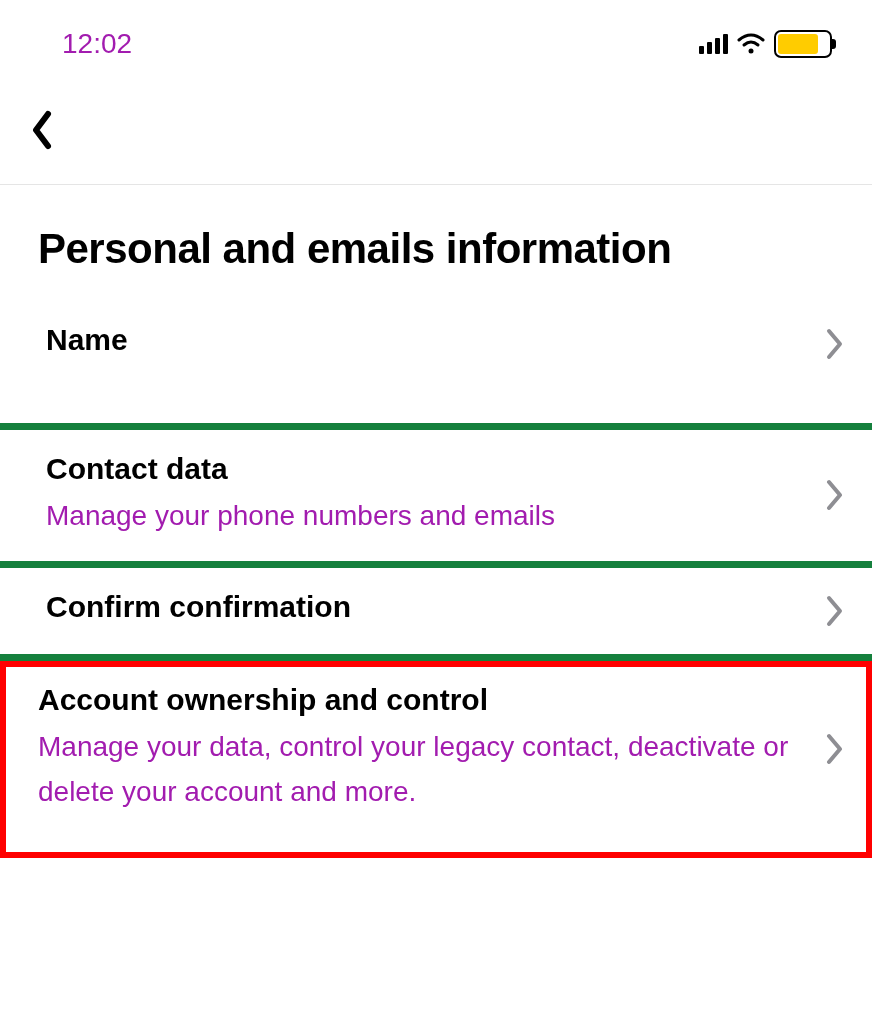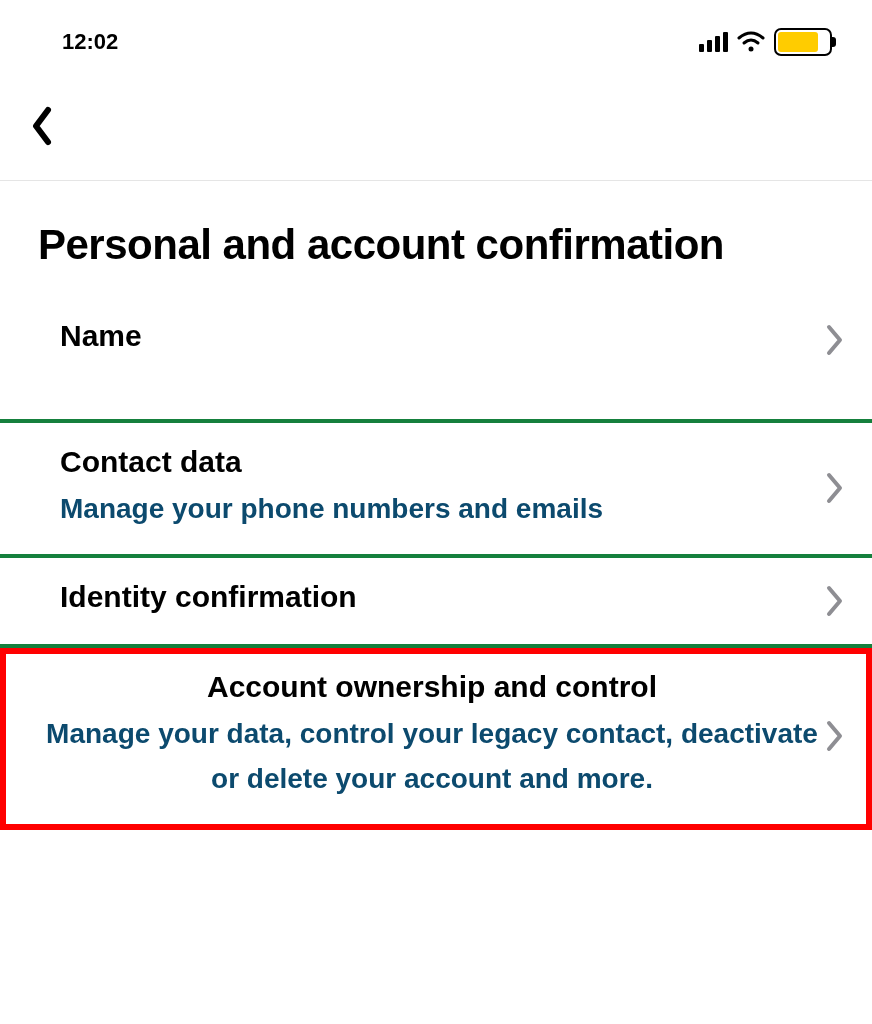--- a/index.html
+++ b/index.html
@@ -14,23 +14,23 @@
       height: 1024px;
       overflow: hidden;
     }
     .status-bar {
       display: flex;
       justify-content: space-between;
       align-items: center;
       padding: 28px 40px 20px 62px;
     }
     .status-time {
-      font-size: 22px;
-      font-weight: 700;
-      color: #000000;
+      font-size: 28px;
+      font-weight: 400;
+      color: #a21caf;
     }
     .status-icons {
       display: flex;
       align-items: center;
       gap: 8px;
     }
     .signal-icon {
       display: flex;
       align-items: flex-end;
       gap: 3px;
@@ -94,52 +94,51 @@
       font-size: 42px;
       font-weight: 700;
       color: #000;
       padding: 40px 38px 40px 38px;
       letter-spacing: -0.5px;
     }
     .list-item {
       display: flex;
       justify-content: space-between;
       align-items: center;
-      padding: 22px 28px 22px 60px;
+      padding: 22px 28px 22px 46px;
       cursor: pointer;
-      border-bottom: 4px solid #15803d;
+      border-bottom: 7px solid #15803d;
     }
     .list-item.first {
       padding-top: 10px;
       padding-bottom: 58px;
     }
     .list-item-text {
       flex: 1;
     }
     .list-item-title {
       font-size: 30px;
       font-weight: 600;
       color: #000;
       margin-bottom: 8px;
     }
     .list-item-subtitle {
       font-size: 28px;
-      font-weight: 700;
-      color: #0c4a6e;
+      font-weight: 400;
+      color: #a21caf;
       line-height: 1.6;
     }
     .chevron-right svg {
       width: 18px;
       height: 32px;
       display: block;
     }
     .highlighted {
       border: 6px solid #ff0000;
-      padding: 16px 22px 23px 32px;
-      text-align: center;
+      padding: 16px 22px 38px 32px;
     }
   </style>
 </head>
 <body>
 
 <div class="status-bar">
   <div class="status-time">12:02</div>
   <div class="status-icons">
     <div class="signal-icon">
       <div class="signal-bar"></div>
@@ -164,21 +163,21 @@
 <div class="nav-bar">
   <div class="back-button">
     <svg viewBox="0 0 24 40" fill="none">
       <path d="M18 4 L6 20 L18 36" stroke="#000" stroke-width="6" stroke-linecap="round" stroke-linejoin="round"></path>
     </svg>
   </div>
 </div>
 
 <div class="divider"></div>
 
-<h1 class="page-title">Personal and account confirmation</h1>
+<h1 class="page-title">Personal and emails information</h1>
 
 <div class="list-item first">
   <div class="list-item-text">
     <div class="list-item-title">Name</div>
   </div>
   <div class="chevron-right">
     <svg viewBox="0 0 18 32" fill="none">
       <path d="M3 3 L14 16 L3 29" stroke="#8e8e93" stroke-width="4" stroke-linecap="round" stroke-linejoin="round"></path>
     </svg>
   </div>
@@ -191,21 +190,21 @@
   </div>
   <div class="chevron-right">
     <svg viewBox="0 0 18 32" fill="none">
       <path d="M3 3 L14 16 L3 29" stroke="#8e8e93" stroke-width="4" stroke-linecap="round" stroke-linejoin="round"></path>
     </svg>
   </div>
 </div>
 
 <div class="list-item">
   <div class="list-item-text">
-    <div class="list-item-title">Identity confirmation</div>
+    <div class="list-item-title">Confirm confirmation</div>
   </div>
   <div class="chevron-right">
     <svg viewBox="0 0 18 32" fill="none">
       <path d="M3 3 L14 16 L3 29" stroke="#8e8e93" stroke-width="4" stroke-linecap="round" stroke-linejoin="round"></path>
     </svg>
   </div>
 </div>
 
 <div class="list-item highlighted">
   <div class="list-item-text">

